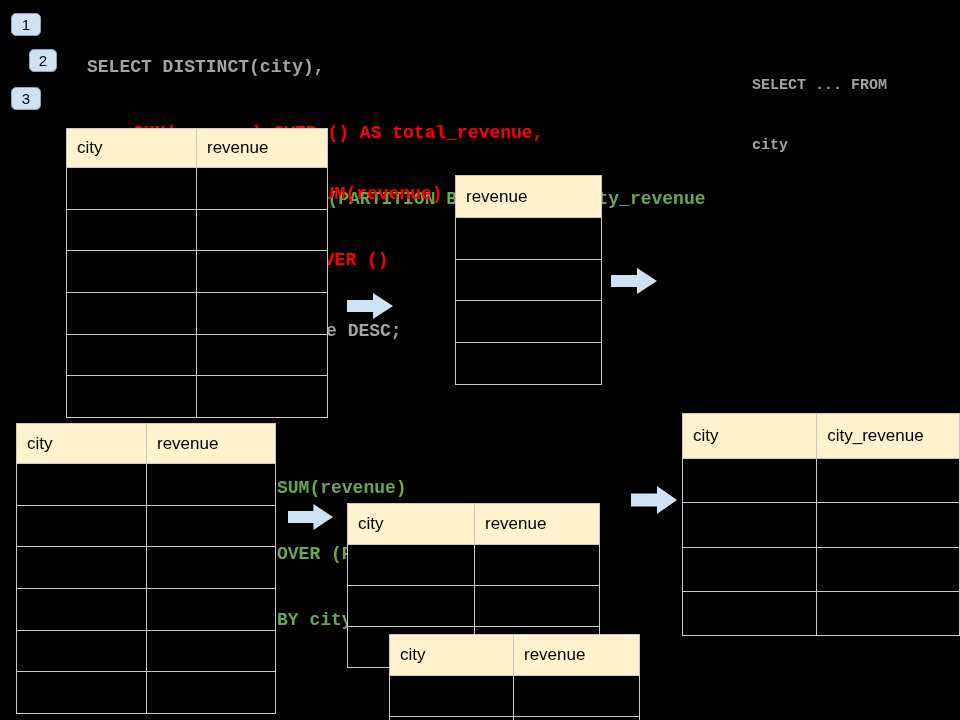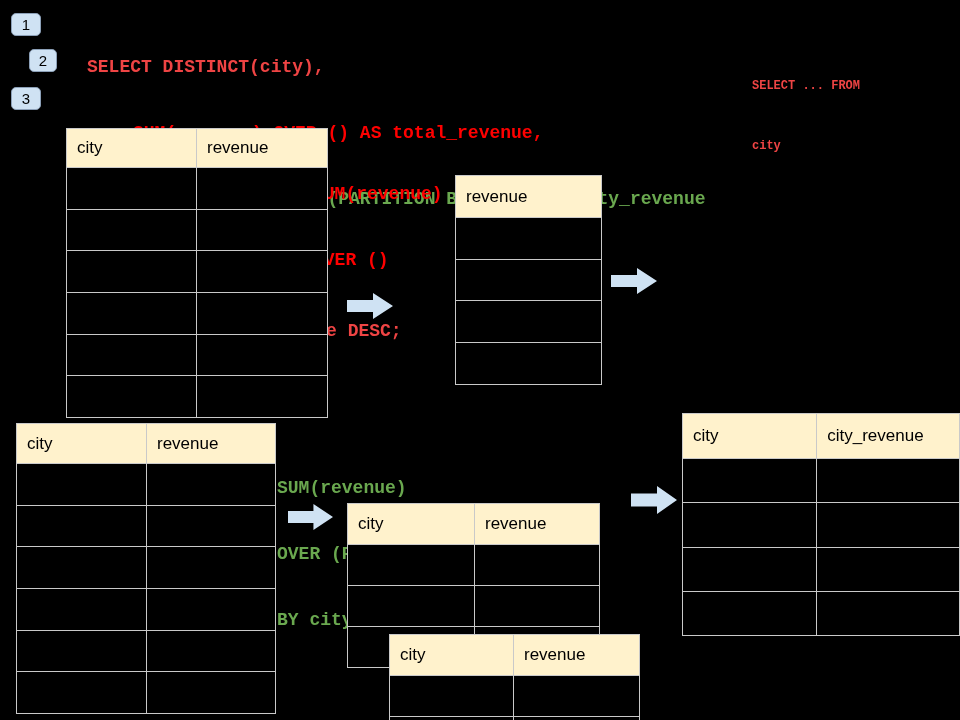--- a/index.html
+++ b/index.html
@@ -14,25 +14,25 @@
 
   
   .code {
     font-family:"Liberation Mono", monospace;
     font-weight:bold;
     white-space:pre;
   }
   .main-code { left:87px; top:12px; font-size:18px; line-height:22px; }
   .indent-a { margin-left:46px; }
   .indent-b { margin-left:23px; }
-  .c-purple { color:#ef4444; }
+  .c-purple { color:#a3a3a3; }
   .c-red    { color:#ff0000; }
   .c-green  { color:#6aa84f; }
 
-  .side-note { left:752px; top:36px; font-size:12px; line-height:20px; }
+  .side-note { left:752px; top:36px; font-size:15px; line-height:20px; }
   .ann { font-size:18px; line-height:22px; }
   .ann-total     { left:313px; top:139px; }
   .ann-partition { left:277px; top:433px; }
 
   
   .badge {
     position:absolute;
     background:#cfe2f3;
     border:1px solid #8ca0b8;
     border-radius:5px;

